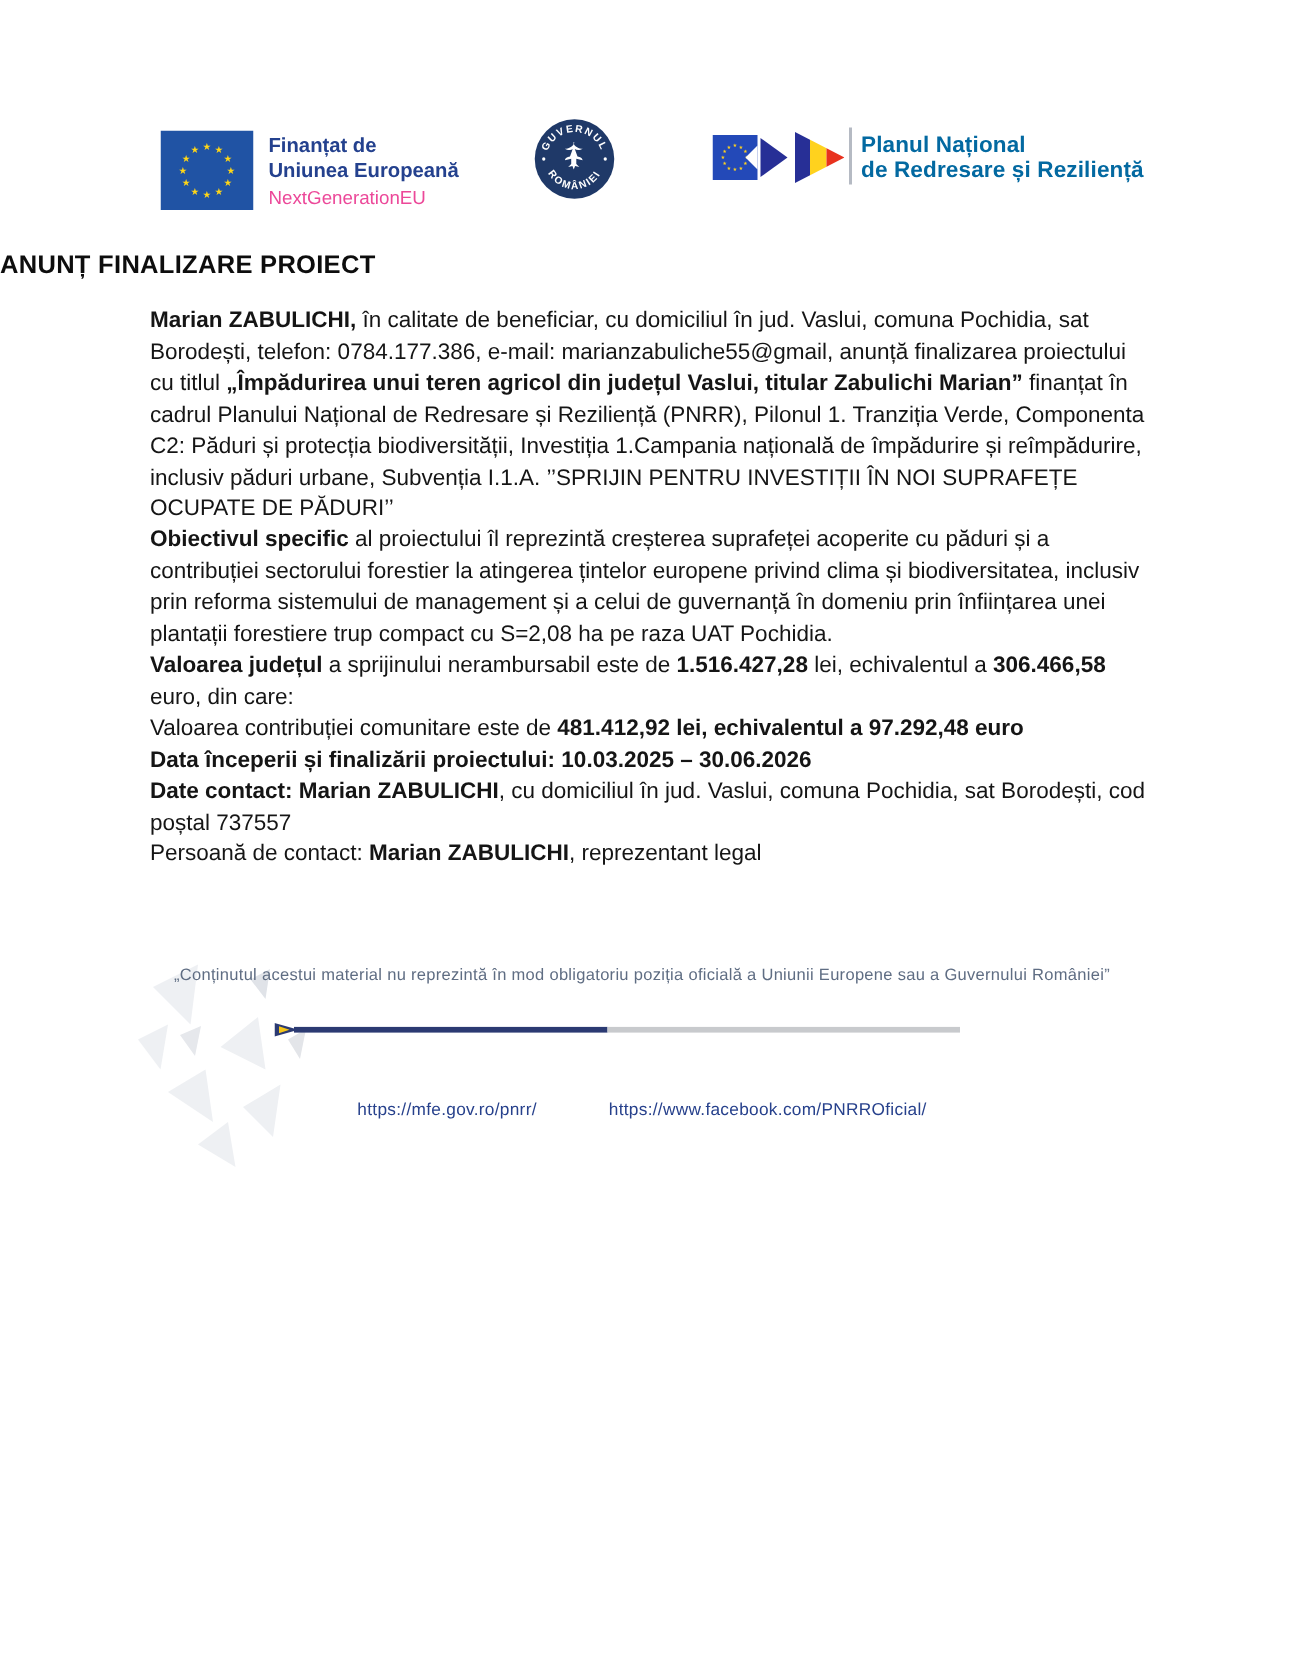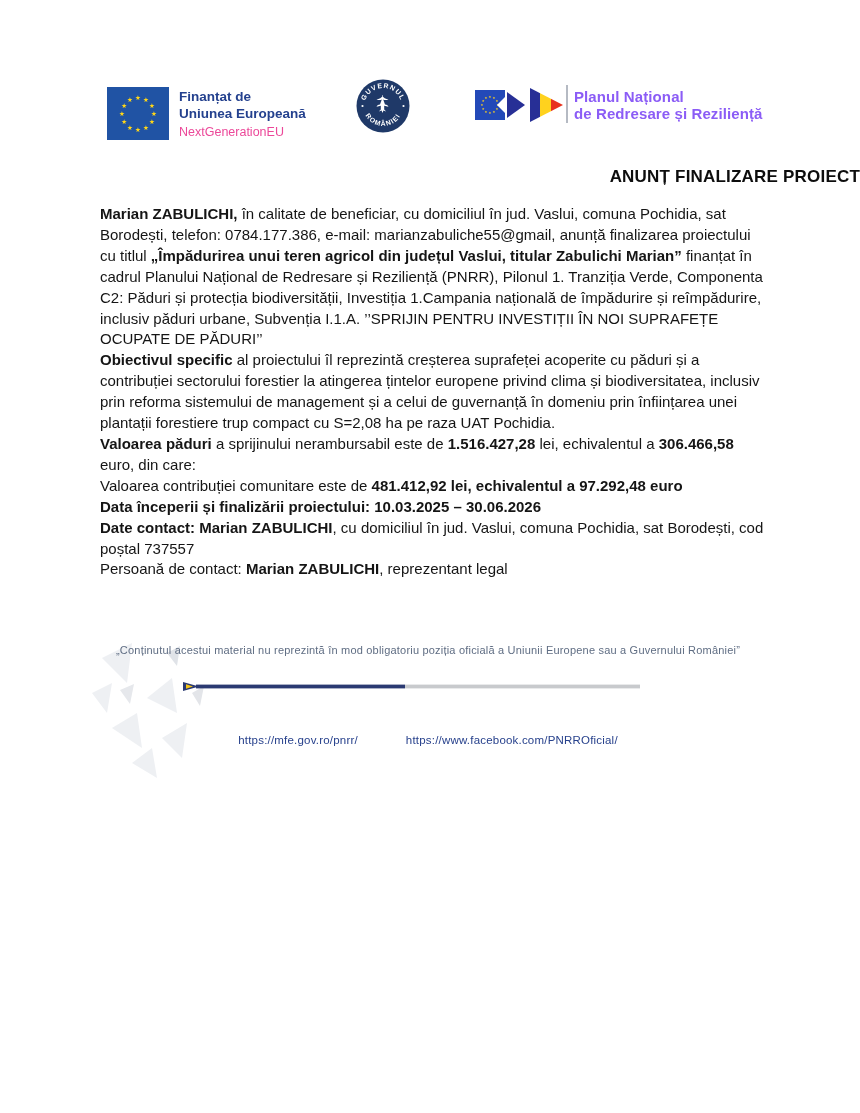--- a/index.html
+++ b/index.html
@@ -7,23 +7,23 @@
           font-family:"Liberation Sans",sans-serif;color:#151515;}
   
   .eu-flag{position:absolute;left:107px;top:87px;}
   .eu-text{position:absolute;left:179px;top:88px;line-height:17px;}
   .eu-text .l1,.eu-text .l2{font-size:13.5px;font-weight:bold;color:#24418e;}
   .eu-text .l3{font-size:12.5px;color:#ec4899;margin-top:2px;}
   .gov-seal{position:absolute;left:355px;top:78px;}
   .pnrr-mark{position:absolute;left:475px;top:86px;}
   .pnrr-sep{position:absolute;left:566px;top:85px;width:2px;height:38px;background:#b5bac3;}
   .pnrr-text{position:absolute;left:574px;top:89px;font-size:15px;font-weight:bold;
-             color:#8b5cf6;line-height:16.5px;letter-spacing:0.1px;}
+             color:#0369a1;line-height:16.5px;letter-spacing:0.1px;}
   
-  .doc-title{position:absolute;left:0;top:167px;width:860px;text-align:right;
+  .doc-title{position:absolute;left:0;top:167px;width:860px;text-align:left;
              font-size:17px;font-weight:bold;color:#0d0d0d;letter-spacing:0.2px;}
   
   .doc-body{position:absolute;left:100px;top:204px;width:666px;font-size:15px;
             line-height:20.9px;color:#151515;}
   .doc-body p{margin:0;}
   .doc-body .b{font-weight:bold;}
   
   .disclaimer{position:absolute;left:90px;top:644px;width:676px;text-align:center;
               font-size:11px;color:#5f6d83;letter-spacing:0.2px;}
   .bar-svg{position:absolute;left:183px;top:681px;}
@@ -124,21 +124,21 @@
   <div class="pnrr-text">
     <div>Planul Național</div>
     <div>de Redresare și Reziliență</div>
   </div>
 
   <div class="doc-title">ANUNȚ FINALIZARE PROIECT</div>
 
   <div class="doc-body">
       <p><span class="b">Marian ZABULICHI, </span><span>în calitate de beneficiar, cu domiciliul în jud. Vaslui, comuna Pochidia, sat Borodești, telefon: 0784.177.386, e-mail: marianzabuliche55@gmail, anunță finalizarea proiectului cu titlul </span><span class="b">„Împădurirea unui teren agricol din județul Vaslui, titular Zabulichi Marian”</span><span> finanțat în cadrul Planului Național de Redresare și Reziliență (PNRR), Pilonul 1. Tranziția Verde, Componenta C2: Păduri și protecția biodiversității, Investiția 1.Campania națională de împădurire și reîmpădurire, inclusiv păduri urbane, Subvenția I.1.A. ’’SPRIJIN PENTRU INVESTIȚII ÎN NOI SUPRAFEȚE OCUPATE DE PĂDURI’’</span></p>
       <p><span class="b">Obiectivul specific </span><span>al proiectului îl reprezintă creșterea suprafeței acoperite cu păduri și a contribuției sectorului forestier la atingerea țintelor europene privind clima și biodiversitatea, inclusiv prin reforma sistemului de management și a celui de guvernanță în domeniu prin înființarea unei plantații forestiere trup compact cu S=2,08 ha pe raza UAT Pochidia.</span></p>
-      <p><span class="b">Valoarea păduri </span><span>a sprijinului nerambursabil este de </span><span class="b">1.516.427,28 </span><span>lei, echivalentul a </span><span class="b">306.466,58 </span><span>euro, din care:</span></p>
+      <p><span class="b">Valoarea județul </span><span>a sprijinului nerambursabil este de </span><span class="b">1.516.427,28 </span><span>lei, echivalentul a </span><span class="b">306.466,58 </span><span>euro, din care:</span></p>
       <p><span>Valoarea contribuției comunitare este de </span><span class="b">481.412,92 lei, echivalentul a 97.292,48 euro</span></p>
       <p><span class="b">Data începerii și finalizării proiectului: 10.03.2025 – 30.06.2026</span></p>
       <p><span class="b">Date contact: Marian ZABULICHI</span><span>, cu domiciliul în jud. Vaslui, comuna Pochidia, sat Borodești, cod poștal 737557</span></p>
       <p><span>Persoană de contact: </span><span class="b">Marian ZABULICHI</span><span>, reprezentant legal</span></p>
     </div>
 
   <div class="disclaimer">„Conținutul acestui material nu reprezintă în mod obligatoriu poziția oficială a Uniunii Europene sau a Guvernului României”</div>
 
   <svg class="bar-svg" width="458" height="11" viewBox="0 0 458 11">
     <polygon points="0,1 16,5.5 0,10" fill="#2b3a72"></polygon>

